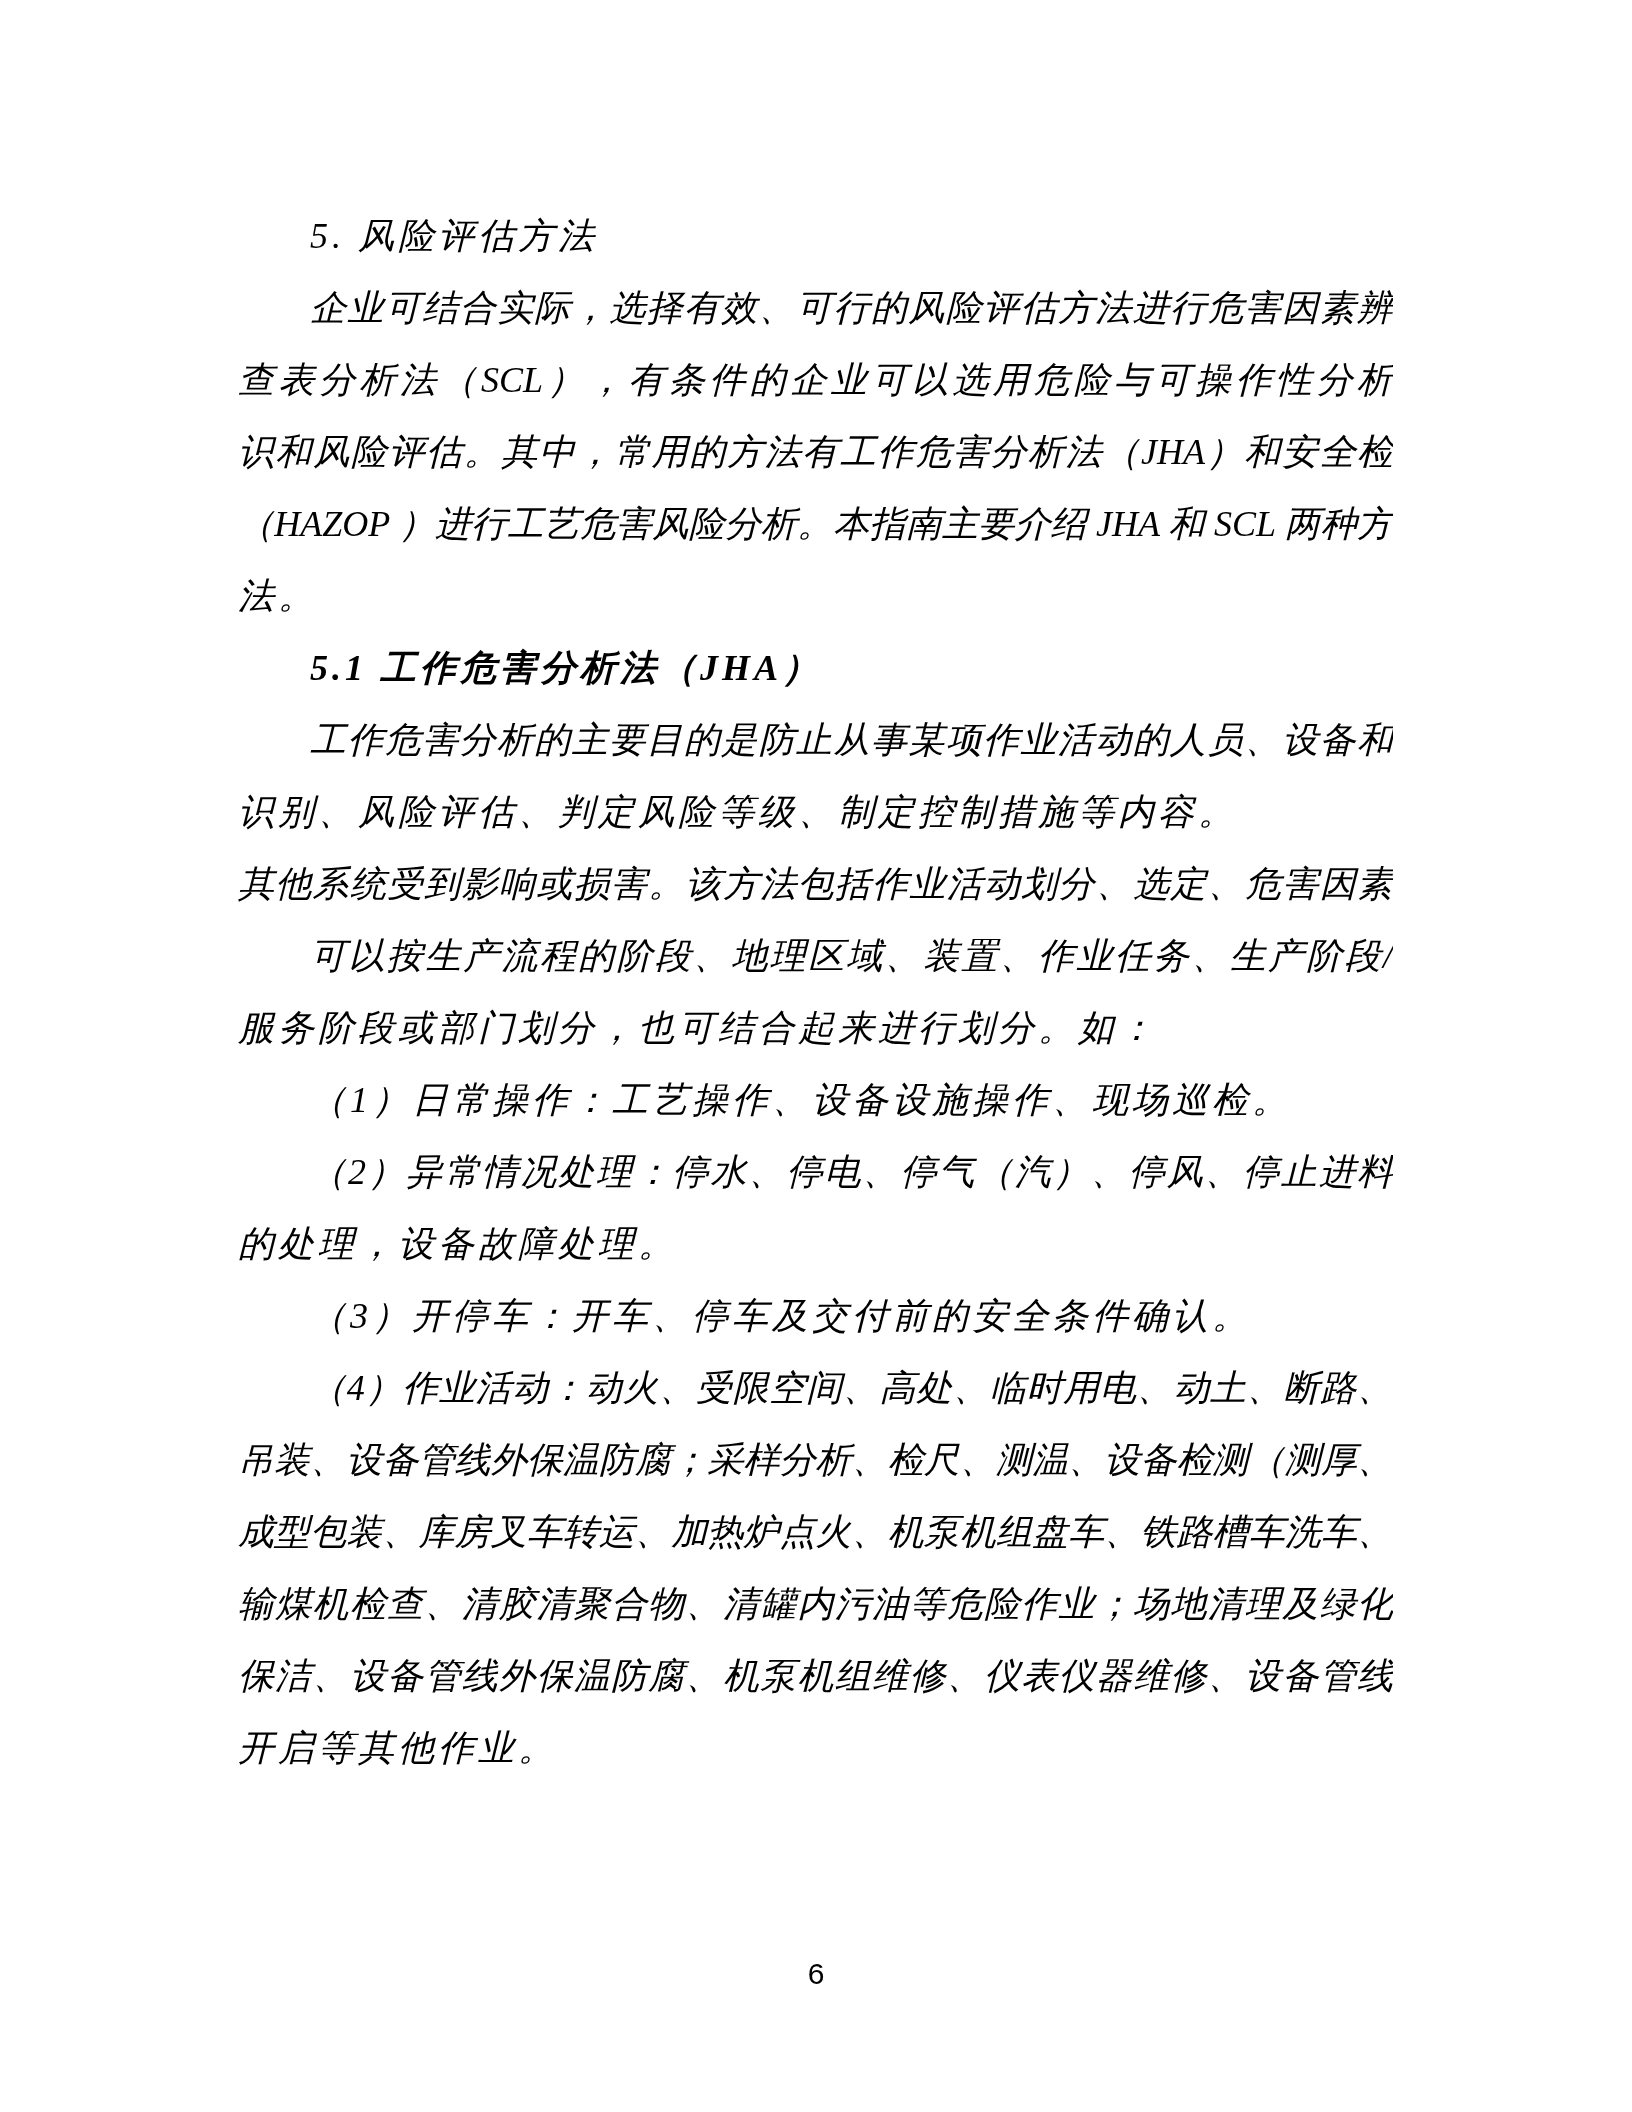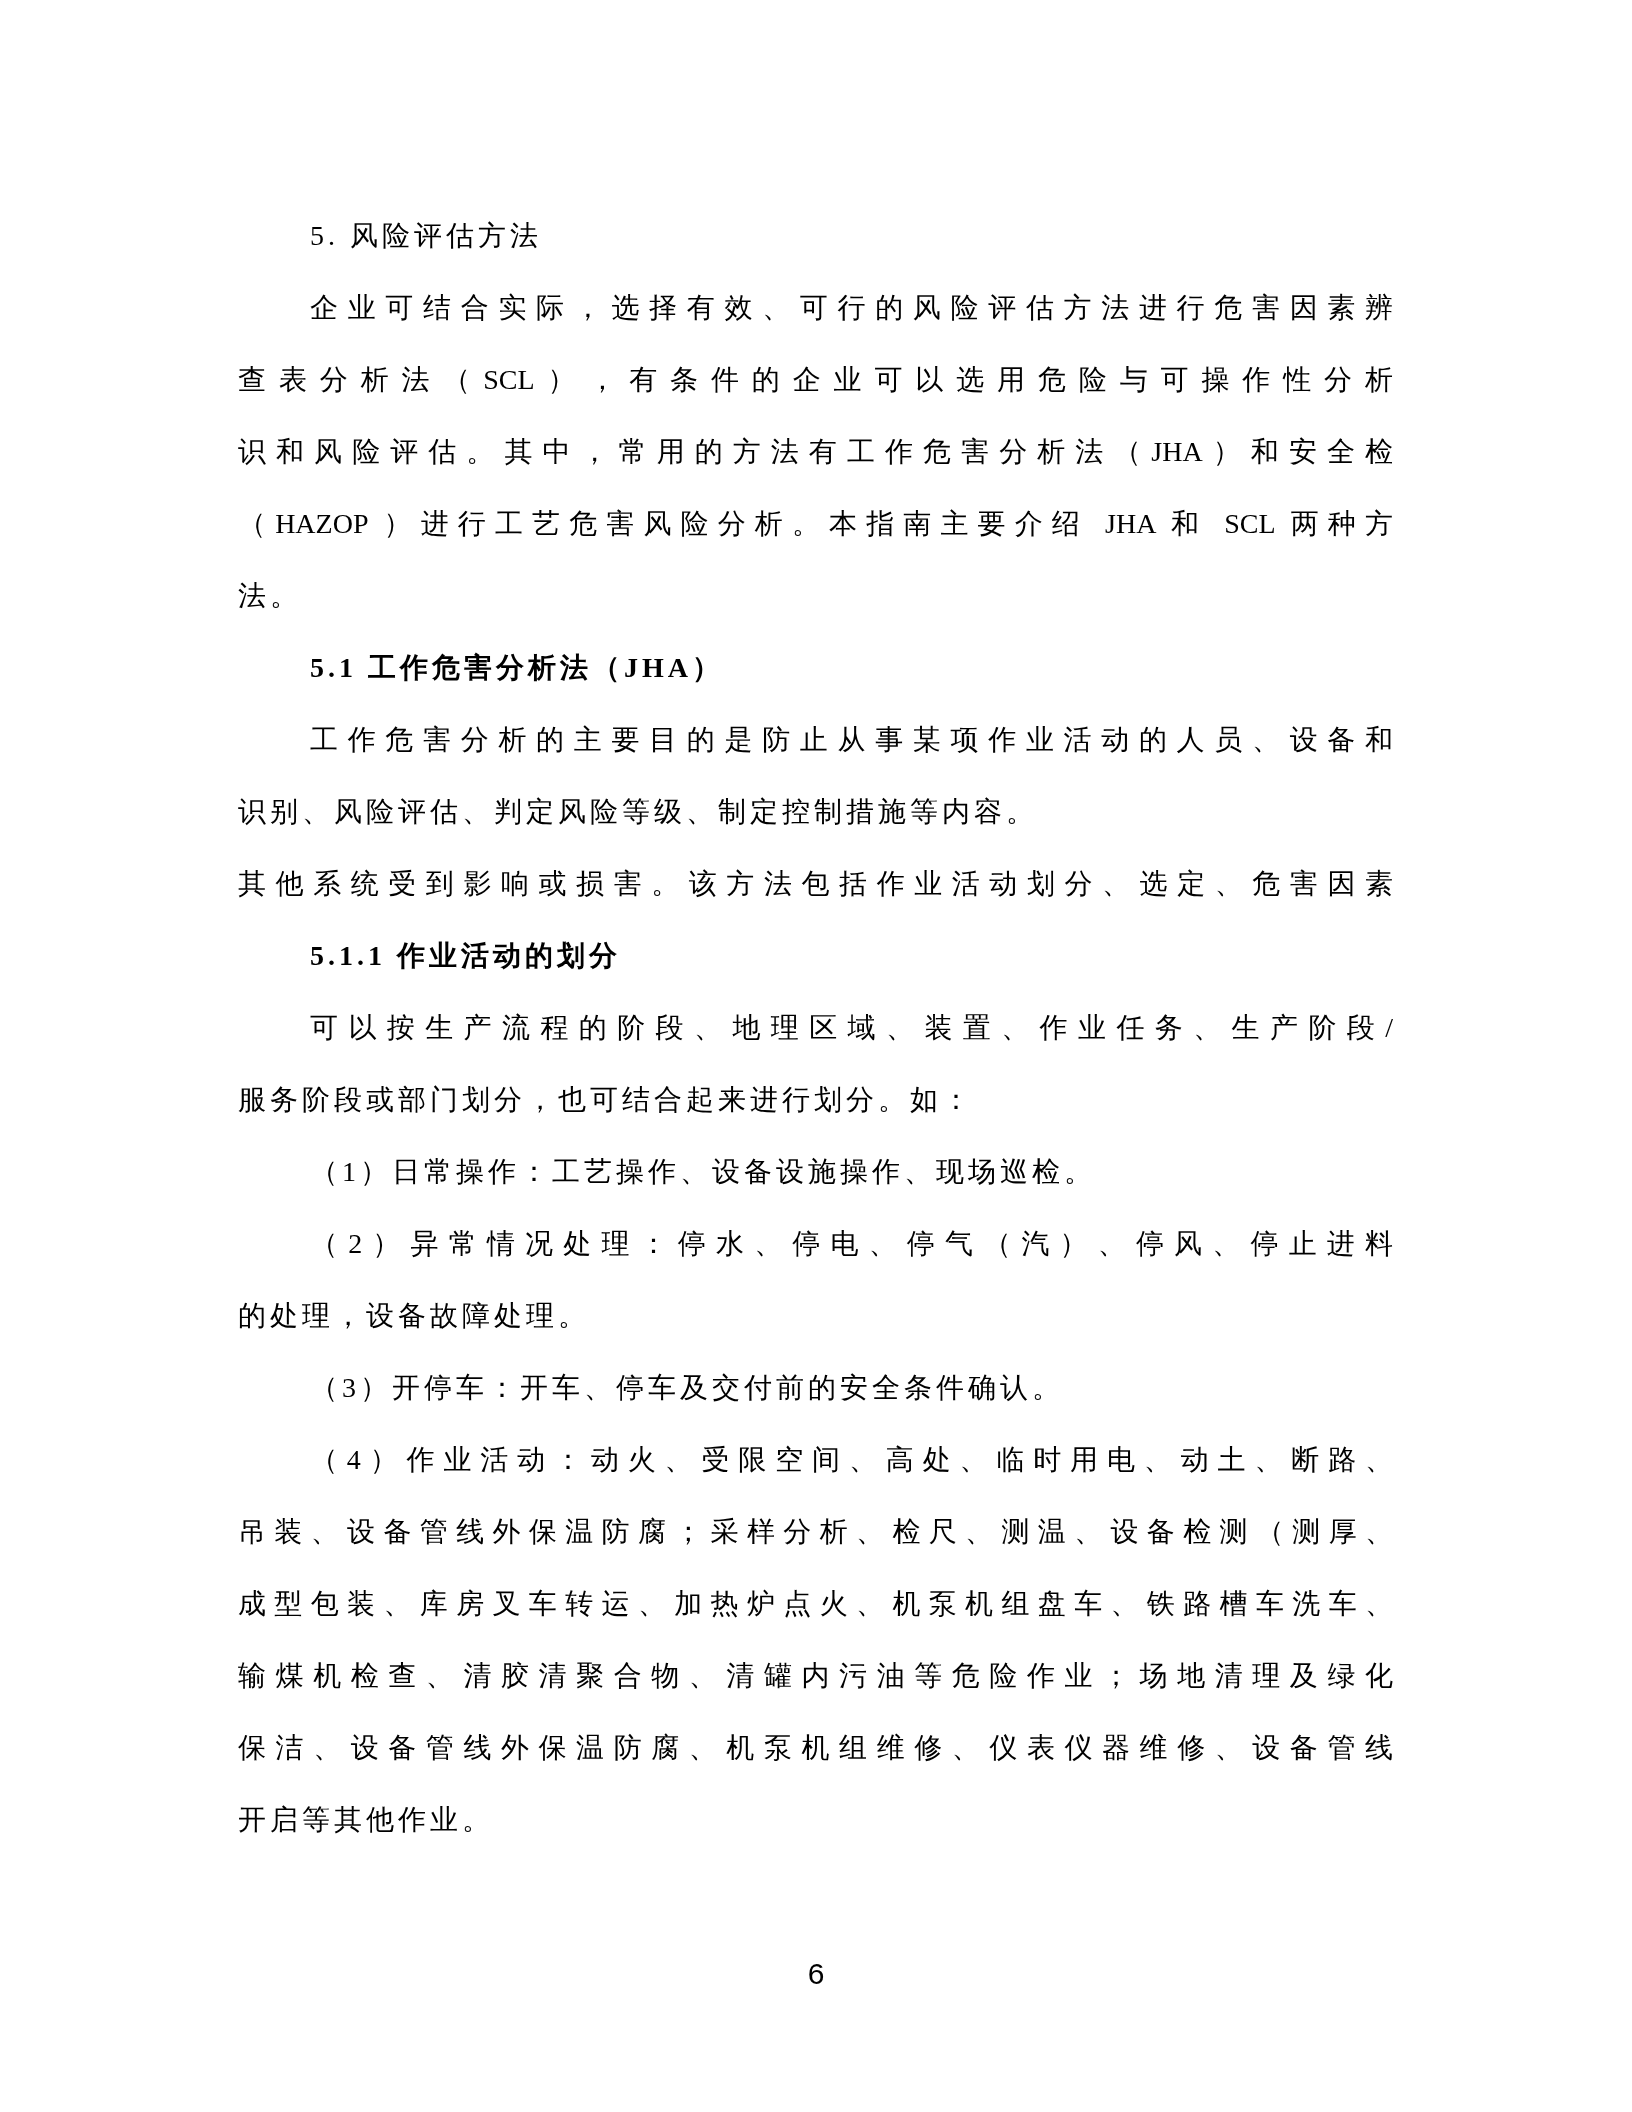--- a/index.html
+++ b/index.html
@@ -22,25 +22,26 @@
     height: 2112px;
     background: #ffffff;
   }
   .text-block {
     position: absolute;
     left: 238px;
     top: 200px;
     width: 1155px;
   }
   .line {
-    font-size: 28px;
+    font-size: 36px;
     line-height: 72px;
     height: 72px;
     white-space: nowrap;
     letter-spacing: 4px;
+    font-style: italic;
   }
   .line.justify {
     white-space: normal;
     letter-spacing: 0;
     text-align: justify;
     text-align-last: justify;
     text-justify: inter-character;
     overflow: hidden;
   }
   .line.indent {
@@ -69,21 +70,20 @@
     <div class="line indent">5. 风险评估方法</div>
     <div class="line indent justify">企业可结合实际，选择有效、可行的风险评估方法进行危害因素辨</div>
     <div class="line justify">查表分析法（SCL），有条件的企业可以选用危险与可操作性分析</div>
     <div class="line justify">识和风险评估。其中，常用的方法有工作危害分析法（JHA）和安全检</div>
     <div class="line justify">（HAZOP ）进行工艺危害风险分析。本指南主要介绍 JHA 和 SCL 两种方</div>
     <div class="line">法。</div>
     <div class="line indent bold">5.1 工作危害分析法（JHA）</div>
     <div class="line indent justify">工作危害分析的主要目的是防止从事某项作业活动的人员、设备和</div>
     <div class="line">识别、风险评估、判定风险等级、制定控制措施等内容。</div>
     <div class="line justify">其他系统受到影响或损害。该方法包括作业活动划分、选定、危害因素</div>
-    <div class="line indent bold">5.1.1 作业活动的划分</div>
     <div class="line indent justify">可以按生产流程的阶段、地理区域、装置、作业任务、生产阶段/</div>
     <div class="line">服务阶段或部门划分，也可结合起来进行划分。如：</div>
     <div class="line indent">（1）日常操作：工艺操作、设备设施操作、现场巡检。</div>
     <div class="line indent justify">（2）异常情况处理：停水、停电、停气（汽）、停风、停止进料</div>
     <div class="line">的处理，设备故障处理。</div>
     <div class="line indent">（3）开停车：开车、停车及交付前的安全条件确认。</div>
     <div class="line indent justify">（4）作业活动：动火、受限空间、高处、临时用电、动土、断路、</div>
     <div class="line justify">吊装、设备管线外保温防腐；采样分析、检尺、测温、设备检测（测厚、</div>
     <div class="line justify">成型包装、库房叉车转运、加热炉点火、机泵机组盘车、铁路槽车洗车、</div>
     <div class="line justify">输煤机检查、清胶清聚合物、清罐内污油等危险作业；场地清理及绿化</div>

